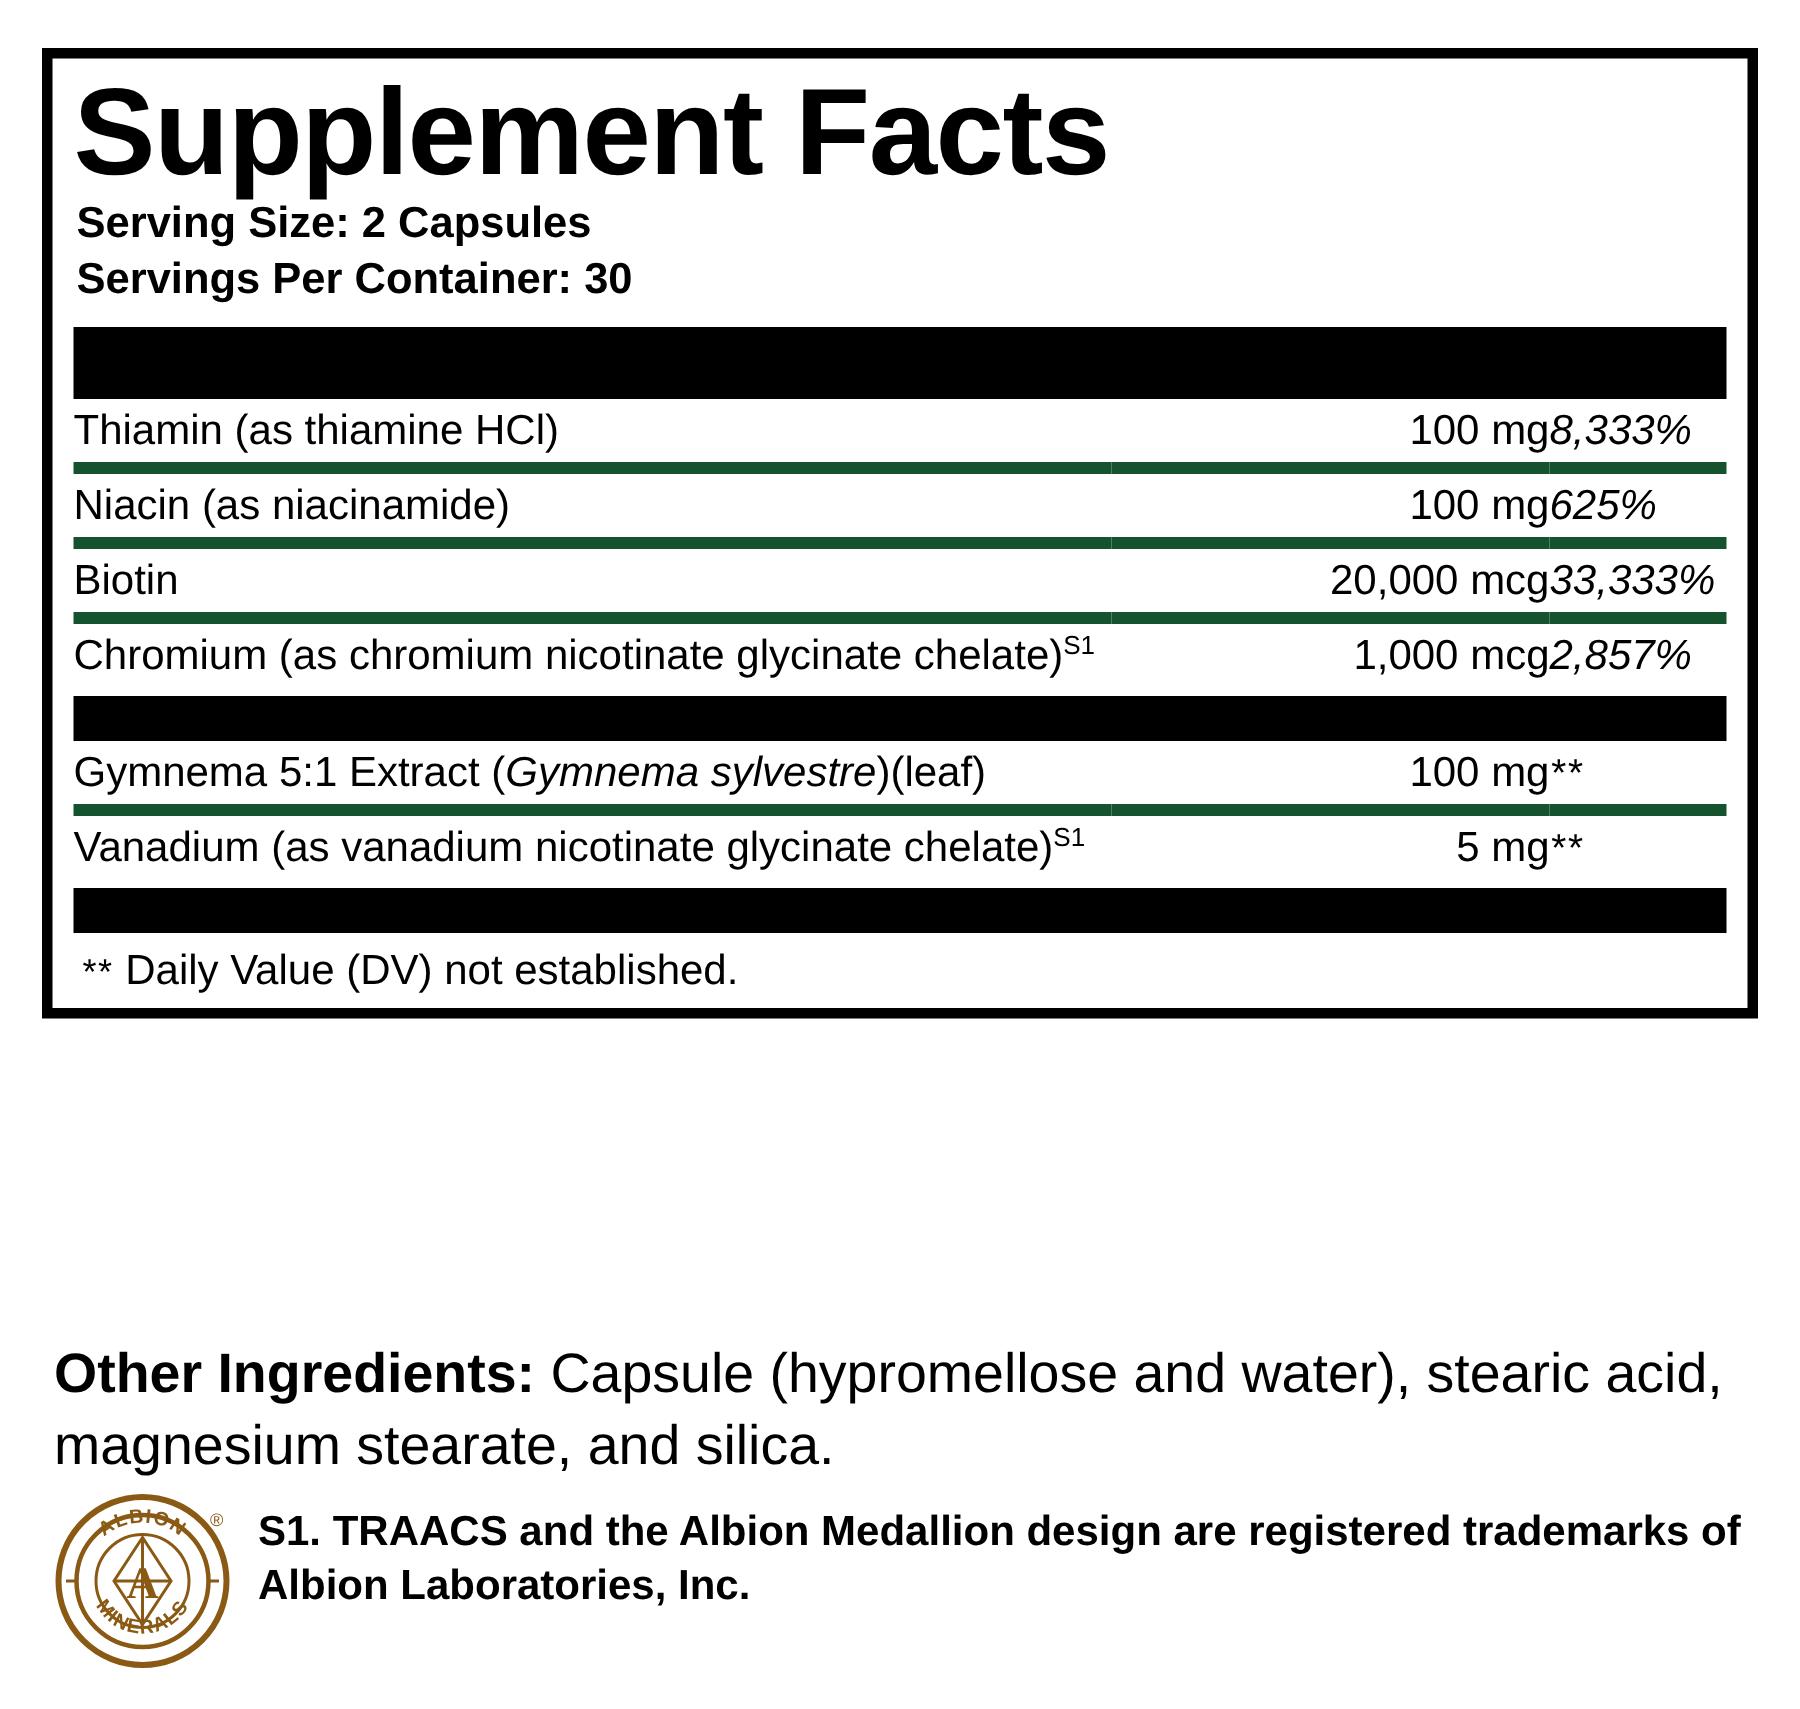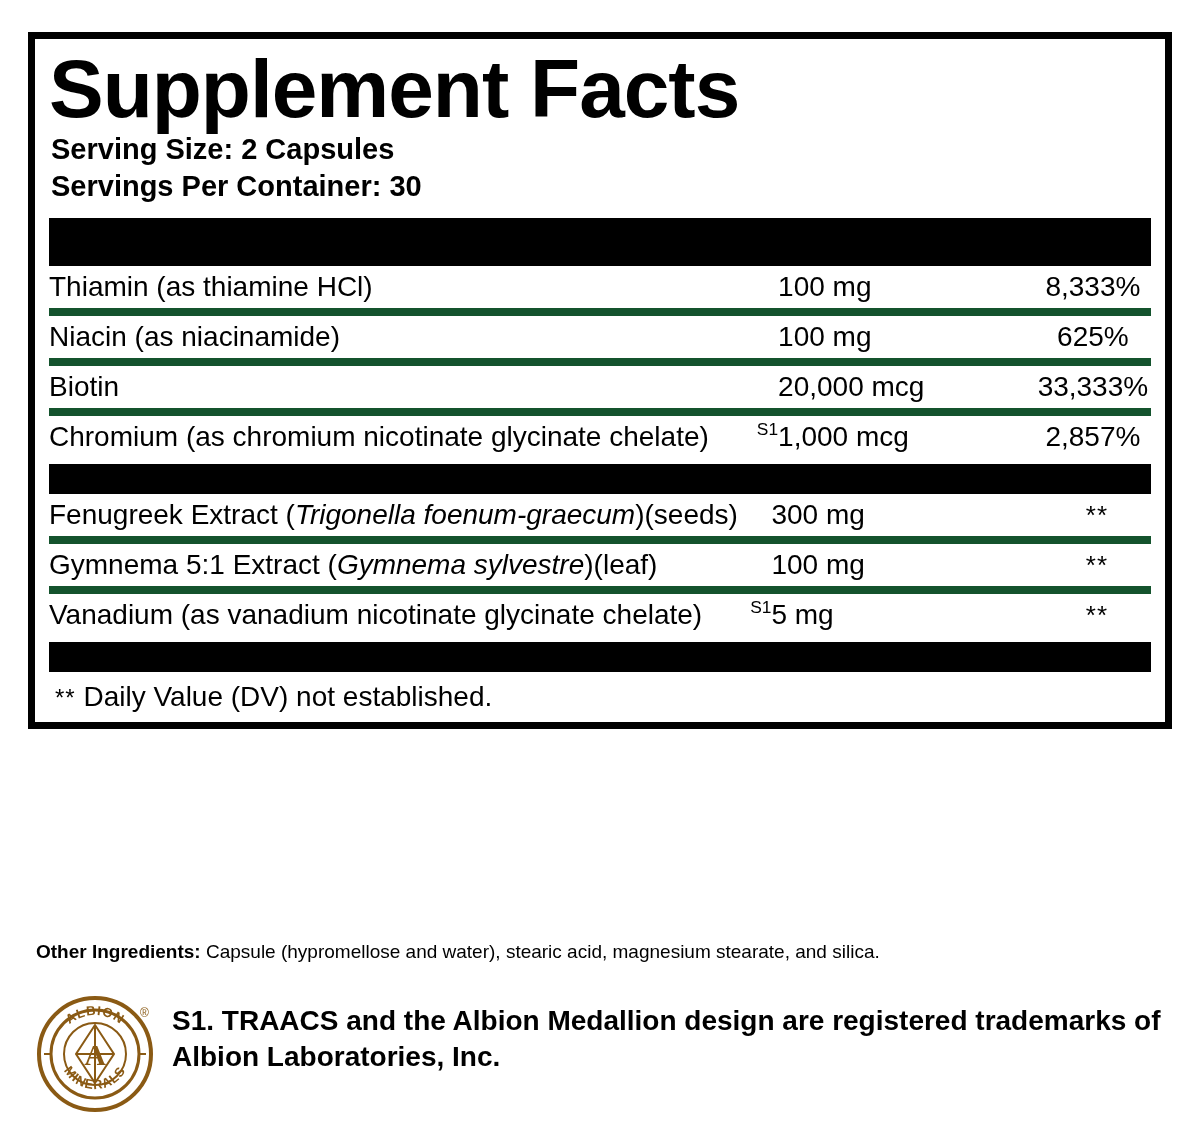--- a/index.html
+++ b/index.html
@@ -92,55 +92,54 @@
   table.facts td {
     border-bottom: 8px solid #14532d;
     padding: 5px 0 5px 0;
     vertical-align: bottom;
     white-space: nowrap;
   }
   table.facts tr:last-child td { border-bottom: none; }
   td.nm { padding-left: 4px; }
   td.amt {
     width: 292px;
-    text-align: left;
+    text-align: right;
     padding-right: 4px;
   }
   td.dv {
     width: 118px;
-    text-align: center;
+    text-align: left;
     padding-right: 2px;
+    font-style: italic;
   }
   .ital { font-style: italic; }
   sup.ref {
     font-size: 0.62em;
     vertical-align: super;
     line-height: 0;
-    margin-left: 48px;
   }
   .stars {
     letter-spacing: 1px;
     font-size: 26px;
   }
 
   .footnote {
     font-size: 28px;
     padding: 9px 0 9px 6px;
   }
   .footnote .st { font-size: 24px; letter-spacing: 1px; }
 
   
   .other-ing {
     position: absolute;
     left: 36px;
     top: 892px;
     width: 1130px;
-    font-size: 19px;
+    font-size: 37px;
     line-height: 1.3;
-    margin-top: 48px;
   }
   .other-ing b { font-weight: bold; }
 
   .albion-block {
     position: absolute;
     left: 36px;
     top: 995px;
     width: 1130px;
     display: flex;
     align-items: flex-start;
@@ -197,25 +196,20 @@
           <td class="amt">1,000 mcg</td>
           <td class="dv">2,857%</td>
         </tr>
       </tbody>
         </table>
 
       <div class="bar-thick tight"></div>
 
       <table class="facts">
         <tbody>
-            <tr>
-          <td class="nm"><span>Fenugreek Extract (</span><span class="ital">Trigonella foenum-graecum</span><span>)(seeds)</span></td>
-          <td class="amt">300 mg</td>
-          <td class="dv stars">**</td>
-        </tr>
         <tr>
           <td class="nm"><span>Gymnema 5:1 Extract (</span><span class="ital">Gymnema sylvestre</span><span>)(leaf)</span></td>
           <td class="amt">100 mg</td>
           <td class="dv stars">**</td>
         </tr>
         <tr>
           <td class="nm"><span>Vanadium (as vanadium nicotinate glycinate chelate)</span><sup class="ref">S1</sup></td>
           <td class="amt">5 mg</td>
           <td class="dv stars">**</td>
         </tr>

